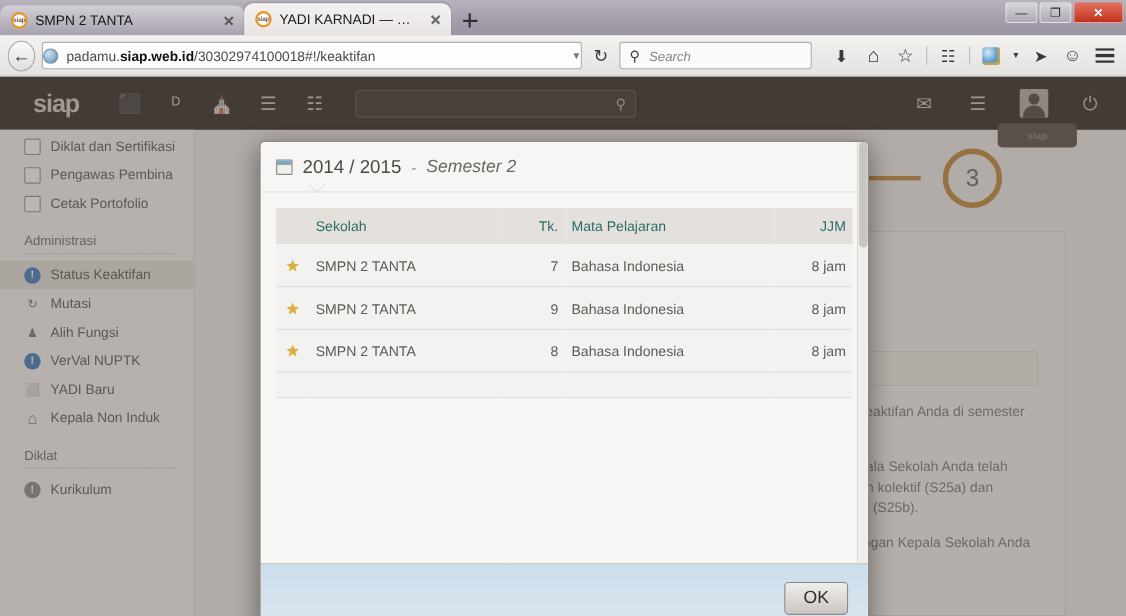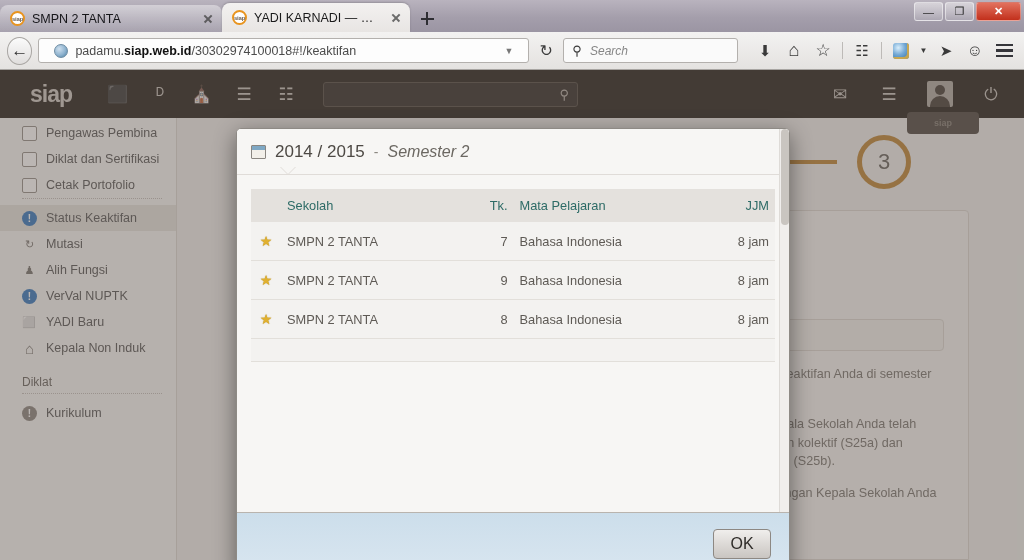--- a/index.html
+++ b/index.html
@@ -84,21 +84,21 @@
   .backbtn {
     width: 28px; height: 28px; border-radius: 50%;
     background: linear-gradient(180deg,#fbfbfb,#e0dedd);
     border: 1px solid #a9a6a3;
     display: flex; align-items: center; justify-content: center;
     color: #333; font-size: 17px; line-height: 1;
   }
   .urlbar {
     flex: 0 0 491px; height: 25px; background: #fdfdfd;
     border: 1px solid #b3b0ad; border-radius: 3px;
-    display: flex; align-items: center; padding: 0 15px; gap: 7px;
+    display: flex; align-items: center; padding: 0 0; gap: 7px;
     font-size: 12.5px; color: #4b4b4b;
   }
   .globe {
     width: 14px; height: 14px; border-radius: 50%;
     background: radial-gradient(circle at 35% 33%, #cfe0ef 0%, #8fb3cf 55%, #4a7ea3 100%);
     border: 1px solid #6d8ca3; flex: 0 0 auto;
   }
   .url-text { flex: 1 1 auto; white-space: nowrap; overflow: hidden; }
   .url-text b { font-weight: bold; color: #111; }
   .url-caret { color: #777; font-size: 9px; }
@@ -394,31 +394,32 @@
         <div class="hdr-ico">✉</div>
         <div class="hdr-ico">☰</div>
         <div class="hdr-avatar"></div>
         <div class="hdr-ico">⏻</div>
       </div>
     </div>
 
     <div class="sidebar">
       <div class="side-item">
         <span class="side-ico card"></span>
+        <span>Diklat dan Sertifikasi</span>
+      </div>
+      <div class="side-item">
+        <span class="side-ico card"></span>
         <span>Pengawas Pembina</span>
-      </div>
-      <div class="side-item">
-        <span class="side-ico card"></span>
-        <span>Diklat dan Sertifikasi</span>
       </div>
       <div class="side-item">
         <span class="side-ico card"></span>
         <span>Cetak Portofolio</span>
       </div>
 
+      <div class="side-group">Administrasi</div>
       <div class="side-sep"></div>
 
       <div class="side-item active">
         <span class="side-ico blue">!</span>
         <span>Status Keaktifan</span>
       </div>
       <div class="side-item">
         <span class="side-ico">↻</span>
         <span>Mutasi</span>
       </div>

